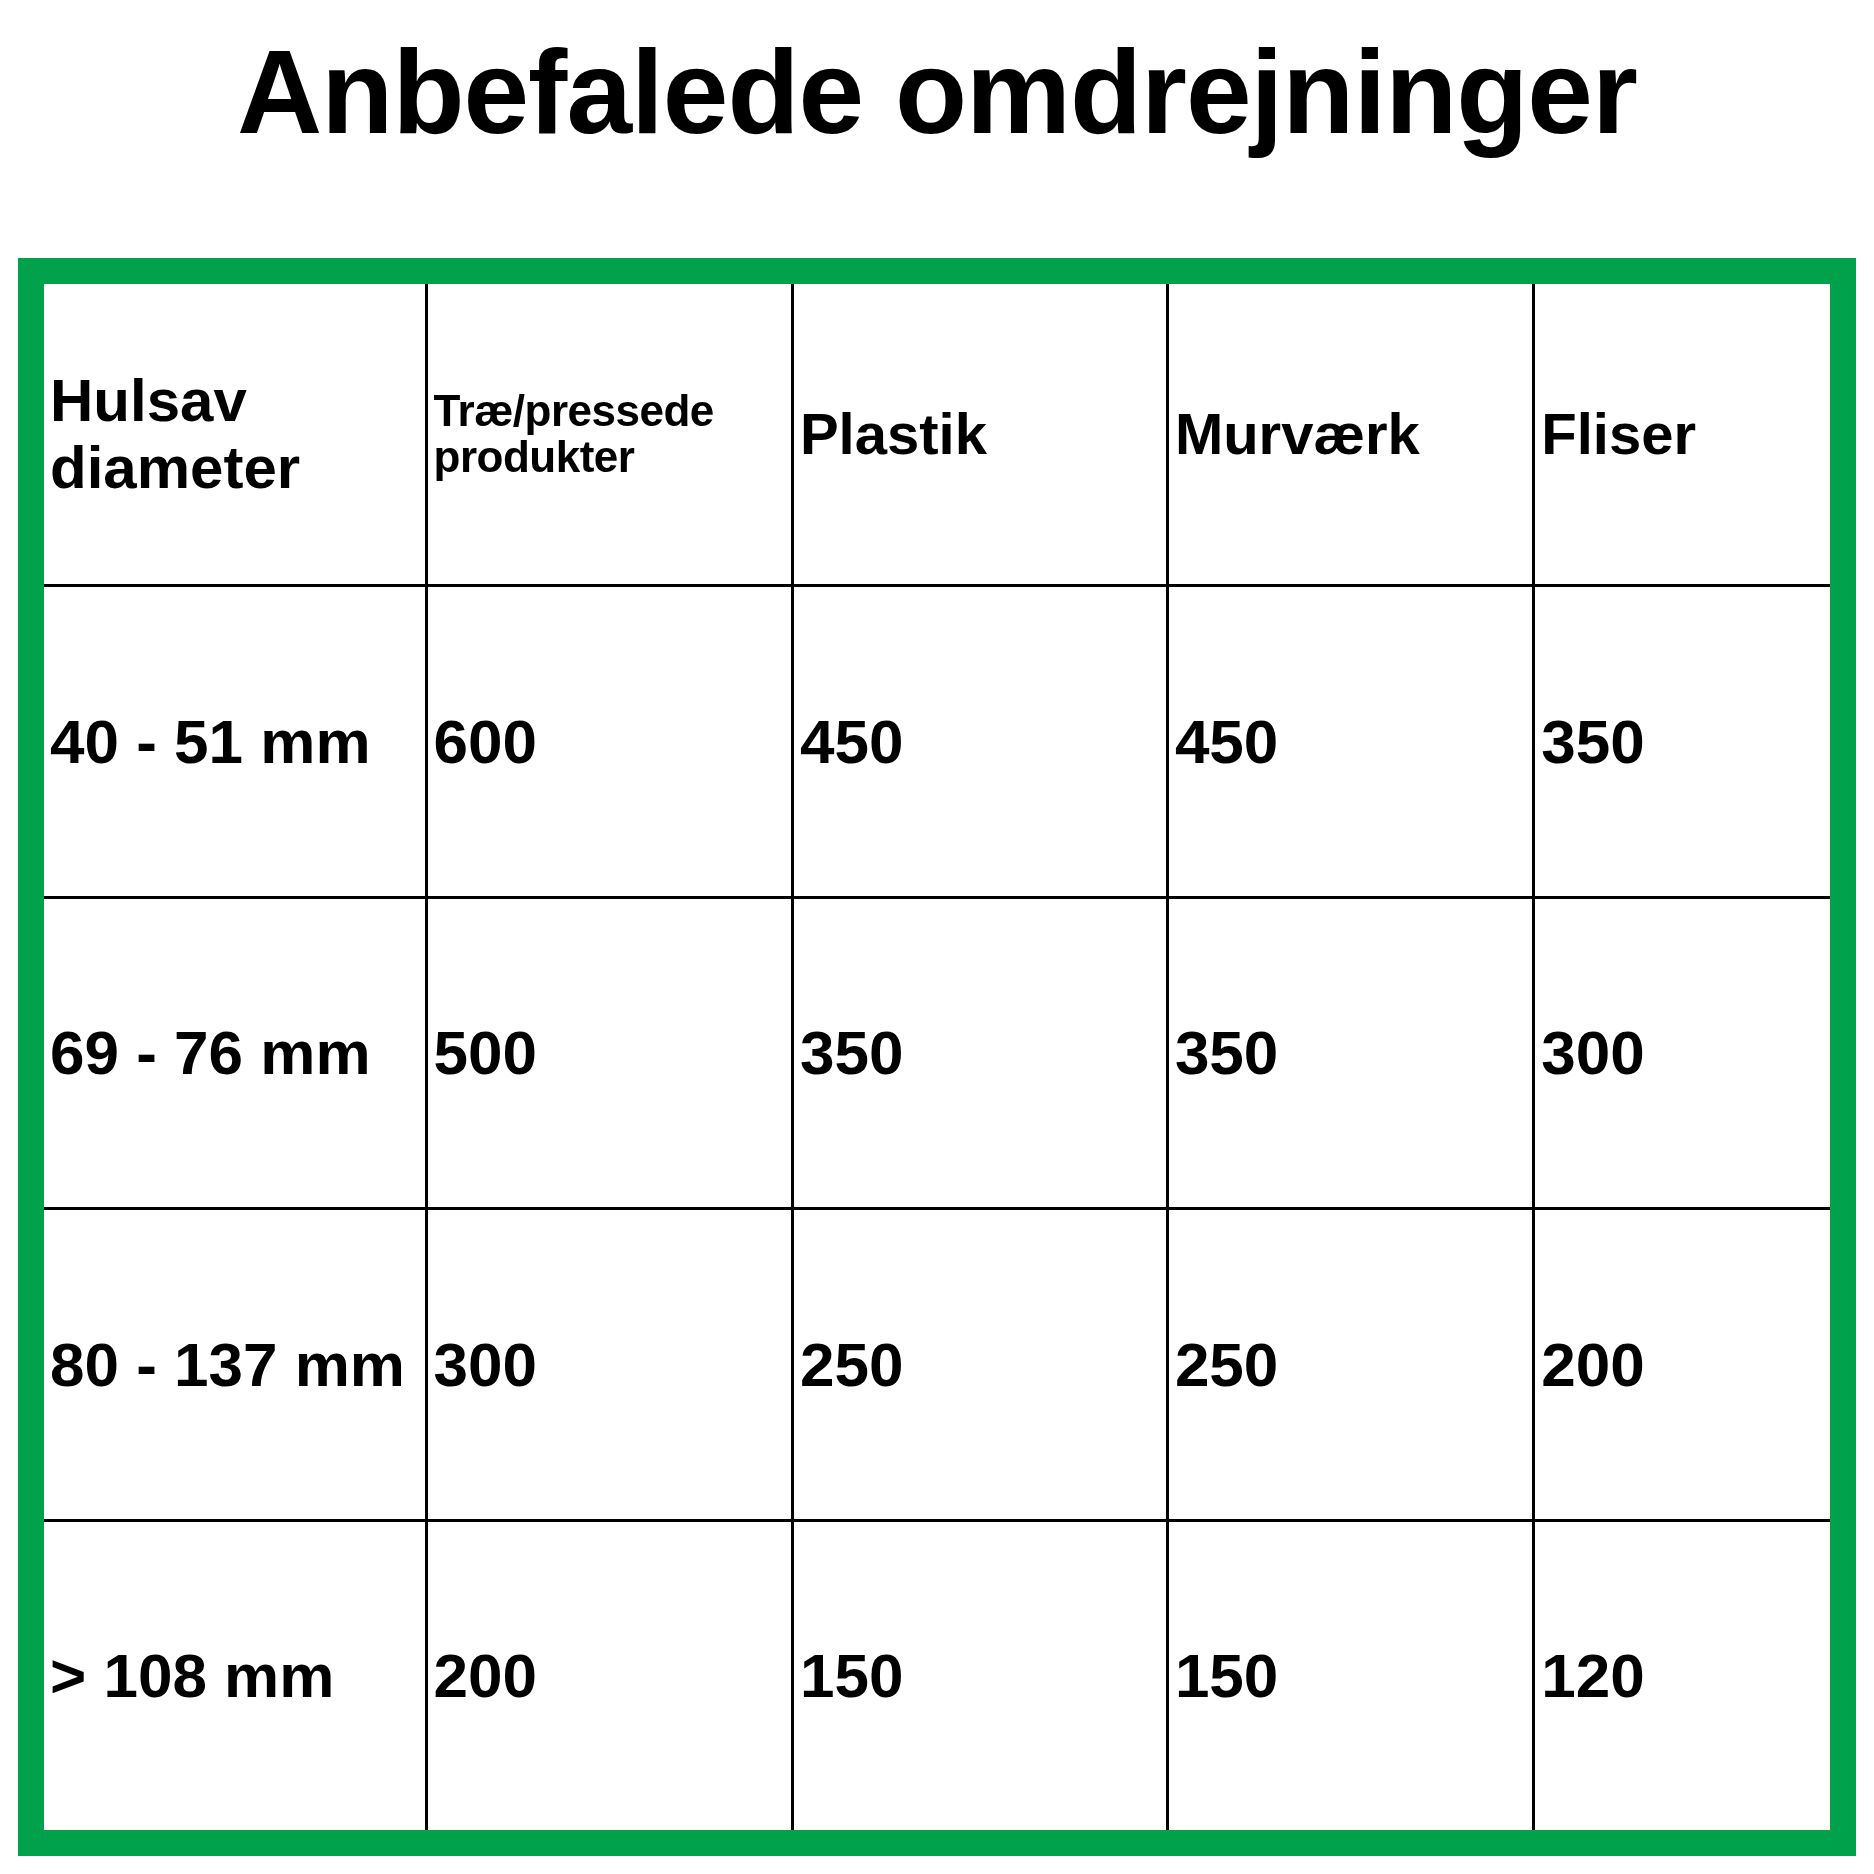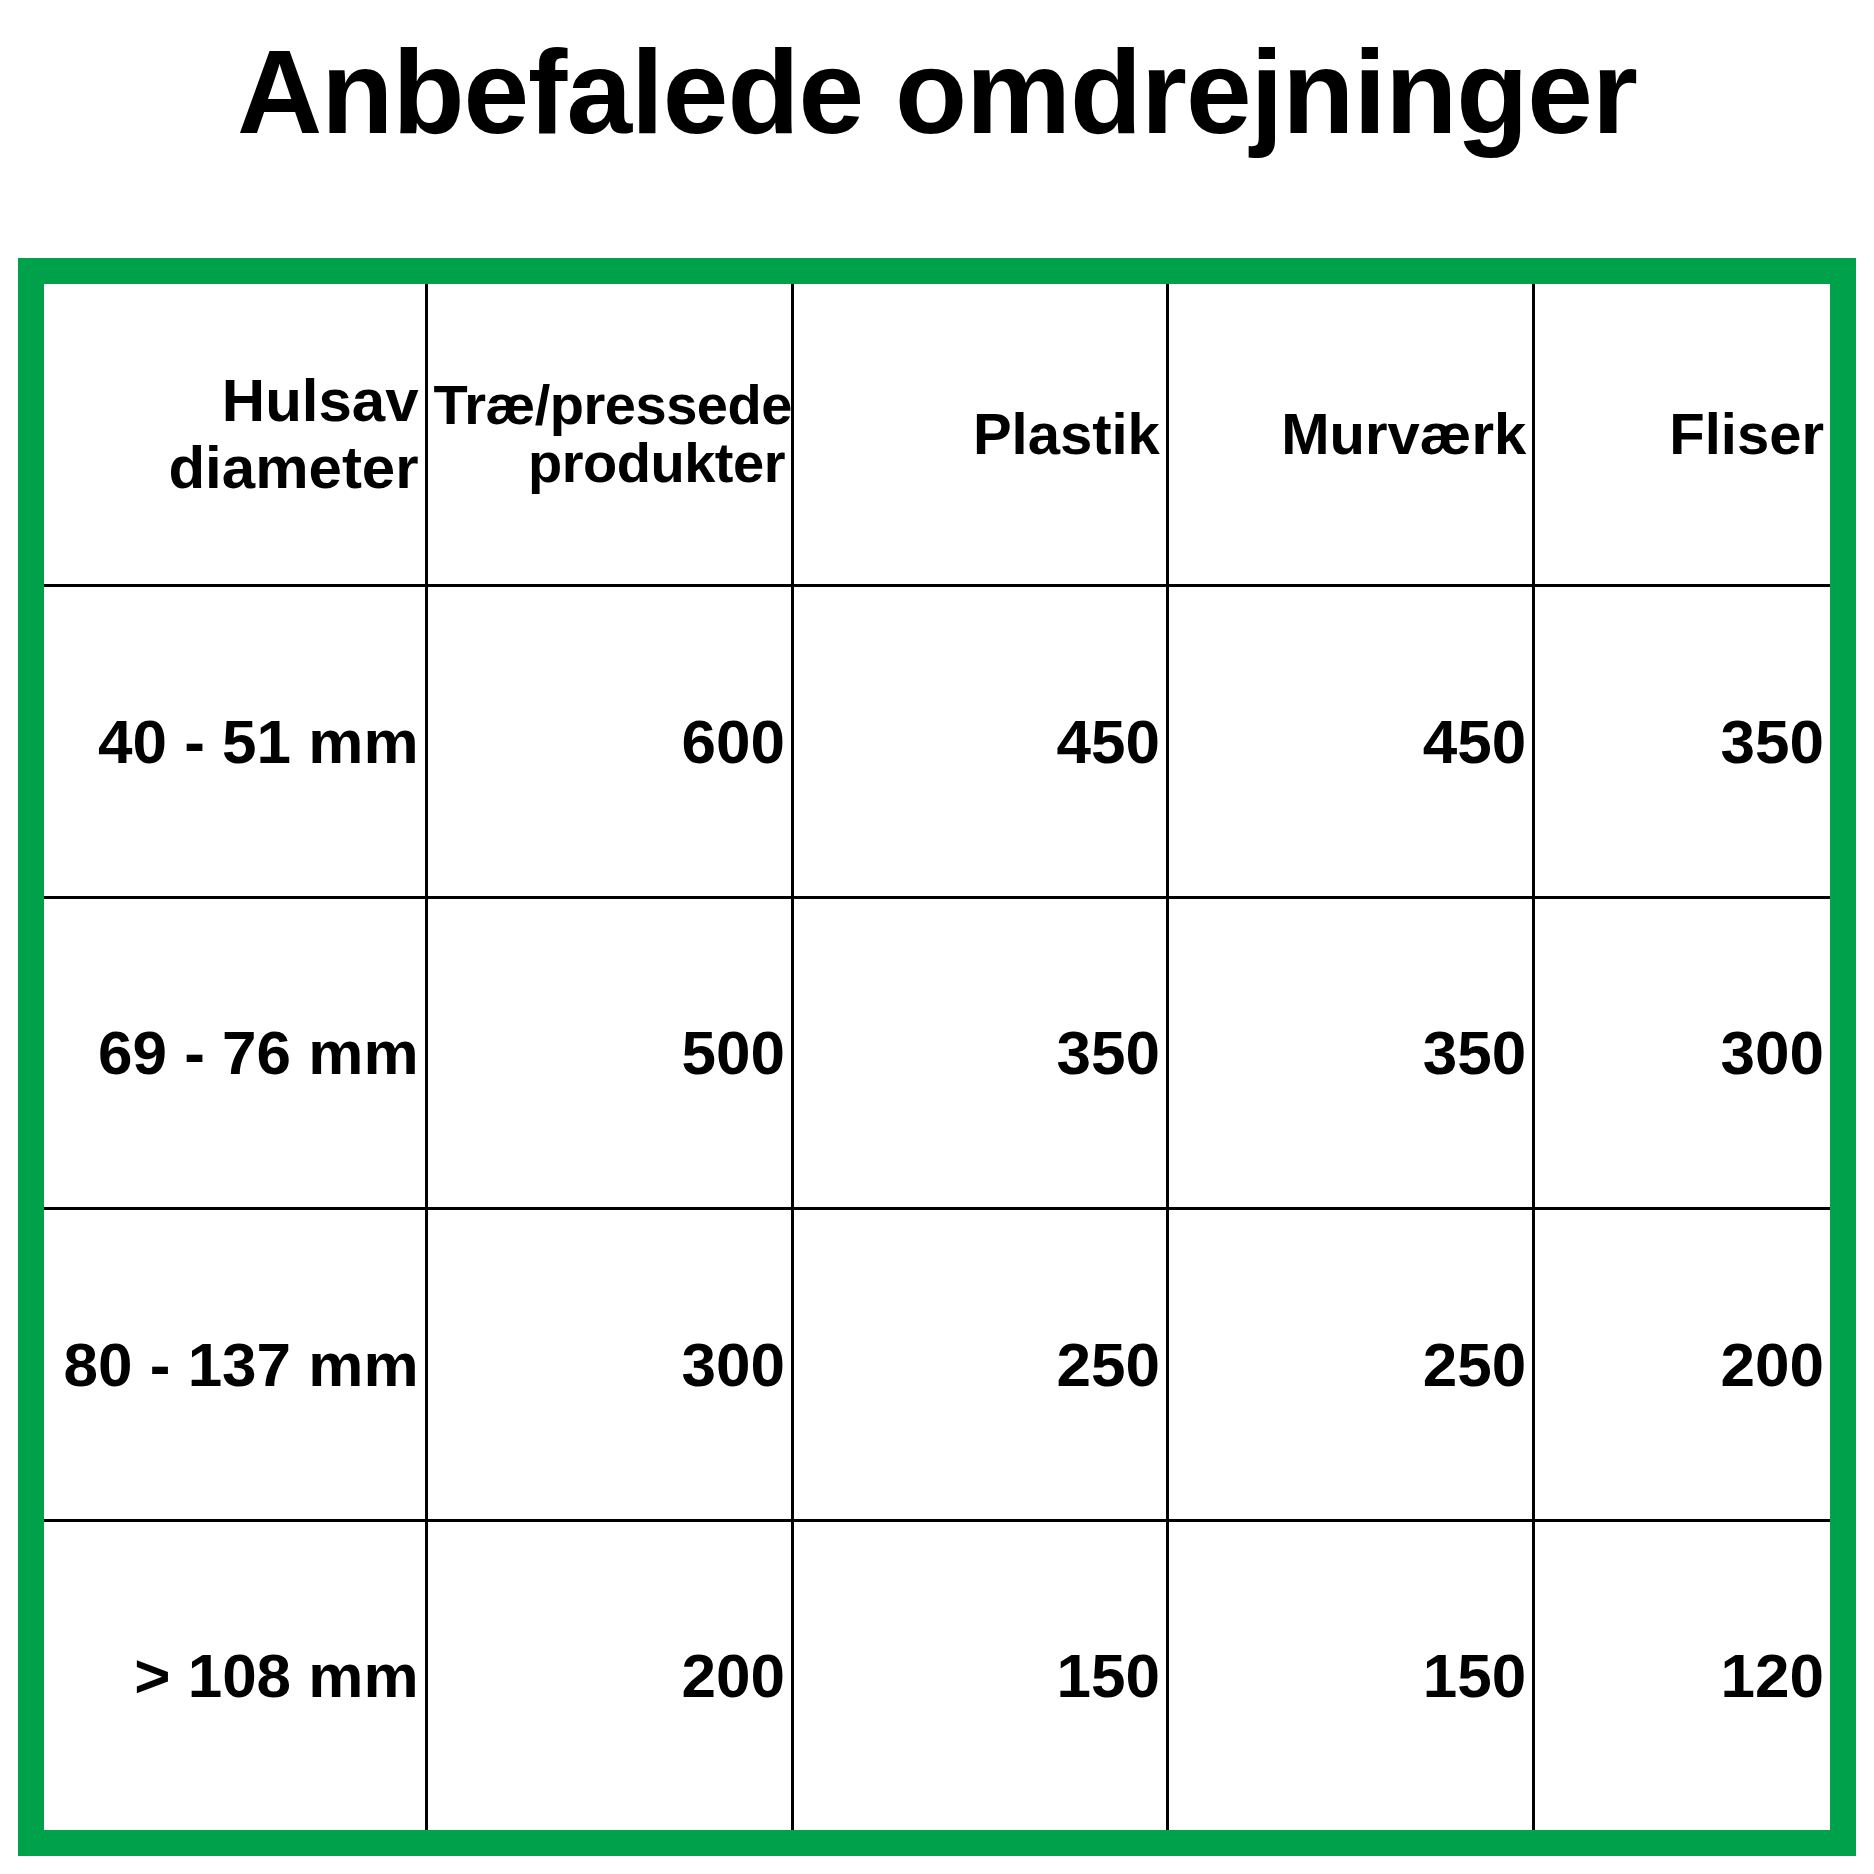--- a/index.html
+++ b/index.html
@@ -43,38 +43,38 @@
   }
   table.spec {
     width: 100%;
     height: 100%;
     border-collapse: collapse;
     table-layout: fixed;
     background: #ffffff;
   }
   table.spec th, table.spec td {
     border: 3px solid #000000;
-    text-align: right;
+    text-align: left;
     vertical-align: middle;
     font-weight: bold;
     color: #000000;
     padding: 0 6px;
   }
   table.spec th {
     font-size: 58px;
     line-height: 1.06;
     height: 300px;
   }
   th.col-dia { width: 21.5%; }
   th.col-wood { width: 20.5%; }
   th.col-plastic { width: 21%; margin-left: 32px; }
   th.col-masonry { width: 20.5%; margin-left: 12px; }
   th.col-tiles { width: 16.5%; }
   th.col-wood .stack {
-    font-size: 56px;
+    font-size: 44px;
     line-height: 1.04;
     letter-spacing: -0.5px;
   }
   th.col-dia .stack {
     font-size: 60px;
     line-height: 1.12;
   }
   table.spec td {
     font-size: 62px;
     height: 258px;

